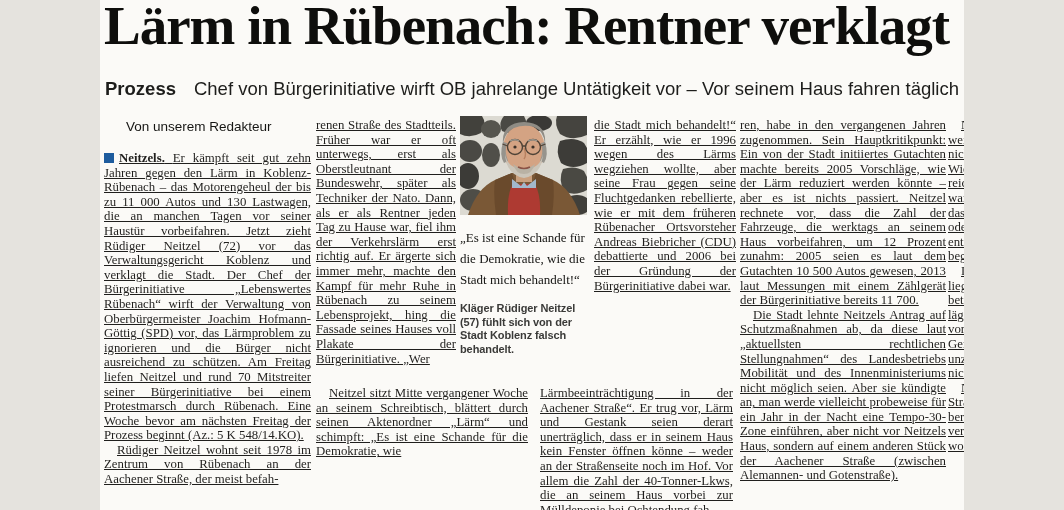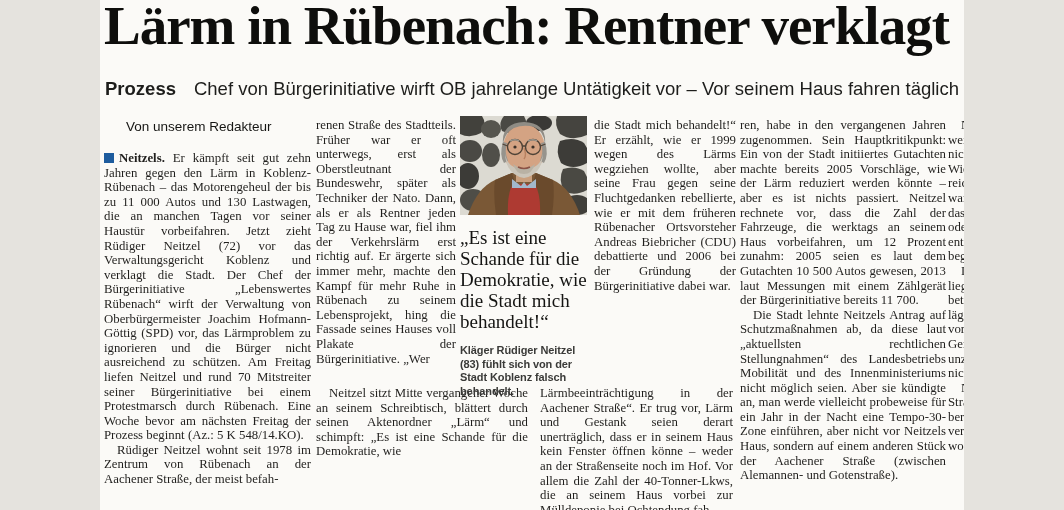--- a/index.html
+++ b/index.html
@@ -30,21 +30,21 @@
   }
   .kicker-label{font-weight:700;margin-right:18px;}
   .col{
     position:absolute;
     font-family:"Liberation Serif",serif;
     font-size:12.8px;
     line-height:14.6px;
     text-align:justify;
     color:#201f1d;
   }
-  .col p{margin:0;}
+  .col p{margin:0;text-decoration:underline;}
   .col p.indent{text-indent:13px;}
   .byline{
     font-family:"Liberation Sans",sans-serif;
     font-size:13.5px;line-height:17px;
     text-align:left;
     color:#161614;
     margin-bottom:16px;
     margin-left:22px;
   }
   .dateline-marker{
@@ -53,21 +53,21 @@
     background:var(--accent,#1e5c9e);
     margin-right:5px;
     position:relative;top:1px;
   }
   .dateline{font-weight:700;}
   .photo-block{position:absolute;left:360px;top:116px;width:128px;}
   .photo{display:block;width:127px;height:99px;background:#d8d6d0;}
   .pull-quote{
     margin:12px 0 0 0;
     font-family:"Liberation Serif",serif;
-    font-size:19px;
+    font-size:13px;
     line-height:21px;
     color:#141412;
     text-align:left;
   }
   .photo-caption{
     margin-top:12px;
     font-family:"Liberation Sans",sans-serif;
     font-weight:700;
     font-size:11px;
     line-height:13.5px;
@@ -157,25 +157,25 @@
       <circle cx="55" cy="31" r="7.5" fill="none" stroke="#4e4236" stroke-width="1.4"></circle>
       <circle cx="73" cy="31" r="7.5" fill="none" stroke="#4e4236" stroke-width="1.4"></circle>
       <path d="M62.5 30 h3 M47.5 30 l-5 -2 M80.5 30 l5 -2" stroke="#4e4236" stroke-width="1.3" fill="none"></path>
 
       <circle cx="55" cy="31" r="1.6" fill="#3a3028"></circle>
       <circle cx="73" cy="31" r="1.6" fill="#3a3028"></circle>
 
       <path d="M50 25 q5 -2.5 9 0 M68 25 q5 -2.5 9 0" stroke="#9a948a" stroke-width="1.6" fill="none"></path>
     </svg>
     <p class="pull-quote">„Es ist eine Schande für die Demokratie, wie die Stadt mich behandelt!“</p>
-    <p class="photo-caption">Kläger Rüdiger Neitzel (83) fühlt sich von der Stadt Koblenz falsch behandelt.</p>
+    <p class="photo-caption">Kläger Rüdiger Neitzel (57) fühlt sich von der Stadt Koblenz falsch behandelt.</p>
   </div>
 
   <div class="col" id="col4-top">
-    <p>die Stadt mich behandelt!“ Er erzählt, wie er 1999 wegen des Lärms wegziehen wollte, aber seine Frau gegen seine Fluchtgedanken rebellierte, wie er mit dem früheren Rübenacher Ortsvorsteher Andreas Biebricher (CDU) debattierte und 2006 bei der Gründung der Bürgerinitiative dabei war.</p>
+    <p>die Stadt mich behandelt!“ Er erzählt, wie er 1996 wegen des Lärms wegziehen wollte, aber seine Frau gegen seine Fluchtgedanken rebellierte, wie er mit dem früheren Rübenacher Ortsvorsteher Andreas Biebricher (CDU) debattierte und 2006 bei der Gründung der Bürgerinitiative dabei war.</p>
   </div>
 
   <div class="col" id="col4-bottom">
     <p>Lärmbeeinträchtigung in der Aachener Straße“. Er trug vor, Lärm und Gestank seien derart unerträglich, dass er in seinem Haus kein Fenster öffnen könne – weder an der Straßenseite noch im Hof. Vor allem die Zahl der 40-Tonner-Lkws, die an seinem Haus vorbei zur Mülldeponie bei Ochtendung fah-</p>
   </div>
 
   <div class="col" id="col5">
     <p>ren, habe in den vergangenen Jahren zugenommen. Sein Hauptkritikpunkt: Ein von der Stadt initiiertes Gutachten machte bereits 2005 Vorschläge, wie der Lärm reduziert werden könnte – aber es ist nichts passiert. Neitzel rechnete vor, dass die Zahl der Fahrzeuge, die werktags an seinem Haus vorbeifahren, um 12 Prozent zunahm: 2005 seien es laut dem Gutachten 10 500 Autos gewesen, 2013 laut Messungen mit einem Zählgerät der Bürgerinitiative bereits 11 700.</p>
     <p class="indent">Die Stadt lehnte Neitzels Antrag auf Schutzmaßnahmen ab, da diese laut „aktuellsten rechtlichen Stellungnahmen“ des Landesbetriebs Mobilität und des Innenministeriums nicht möglich seien. Aber sie kündigte an, man werde vielleicht probeweise für ein Jahr in der Nacht eine Tempo-30-Zone einführen, aber nicht vor Neitzels Haus, sondern auf einem anderen Stück der Aachener Straße (zwischen Alemannen- und Gotenstraße).</p>
   </div>

